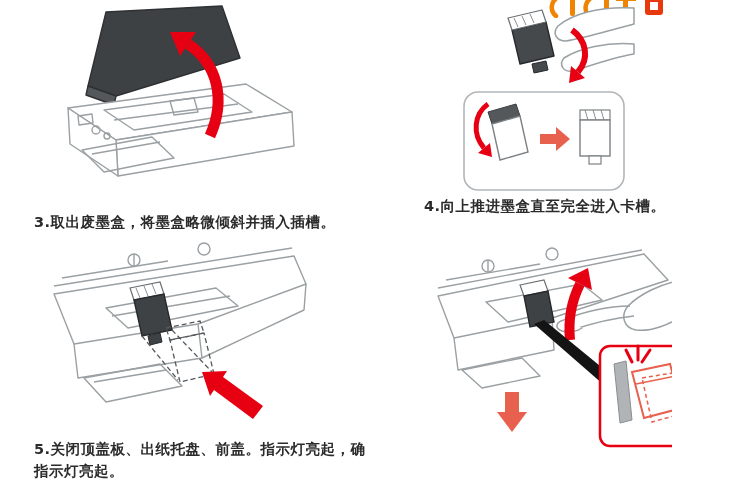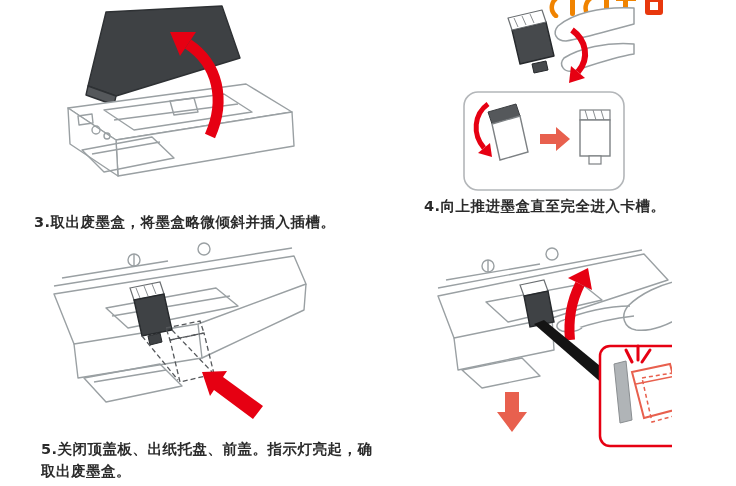--- a/index.html
+++ b/index.html
@@ -5,21 +5,21 @@
   html,body{margin:0;padding:0;background:#fff;}
   .page{
     position:relative;width:672px;height:486px;background:#ffffff;
     overflow:hidden;font-family:"DejaVu Sans",sans-serif;
   }
   .fig{position:absolute;}
   .caption{
     position:absolute;font-size:14.5px;font-weight:600;color:#2b2b2b;
     letter-spacing:0.5px;white-space:nowrap;
   }
-  .caption .line{display:block;line-height:22px;margin-left:7px;}
+  .caption .line{display:block;line-height:22px;}
   .logo{position:absolute;top:0;right:0;width:128px;height:18px;overflow:hidden;}
   svg{display:block;}
 </style>
 </head>
 <body>
 
 <div class="page">
 
   <div class="logo">
     <svg viewBox="0 0 128 18" width="128" height="18">
@@ -188,16 +188,16 @@
           <line x1="208" y1="110" x2="208" y2="124"></line>
           <line x1="220" y1="114" x2="212" y2="126"></line>
         </g>
         <polygon points="266,142 277,157 271,157 271,182 261,182 261,157 255,157" fill="#e8604e"></polygon>
       </g>
     </svg>
   </div>
 
   <div class="caption" style="left:34px;top:438px;">
     <span class="line">5.关闭顶盖板、出纸托盘、前盖。指示灯亮起，确</span>
-    <span class="line">取出废墨盒。</span>
+    <span class="line">指示灯亮起。</span>
   </div>
 
 </div>
 
 </body></html>

